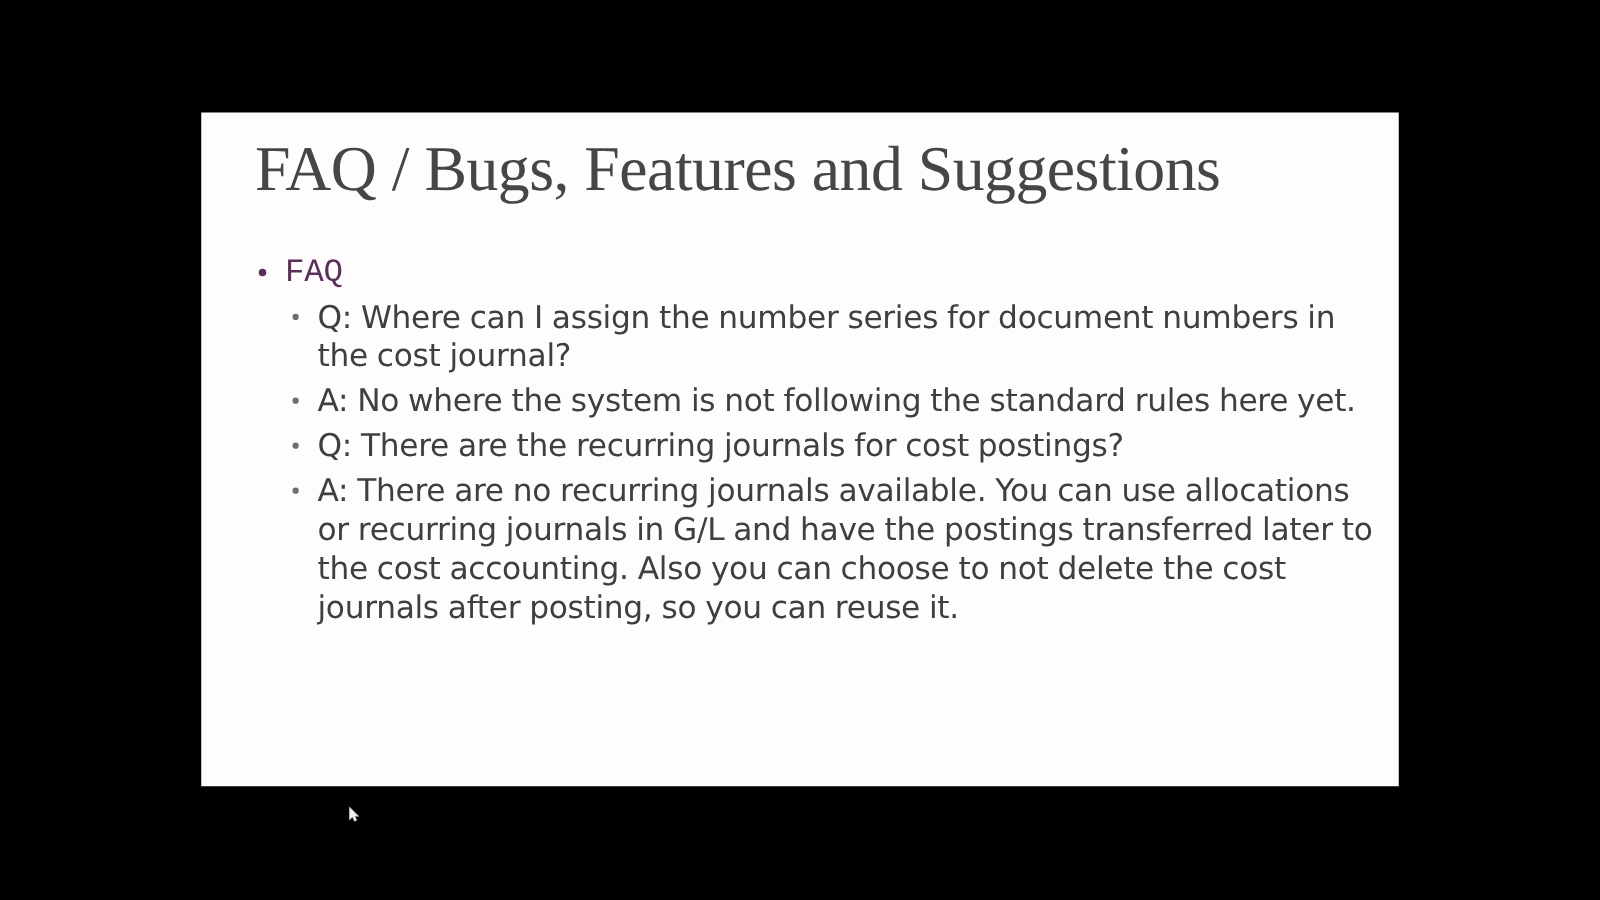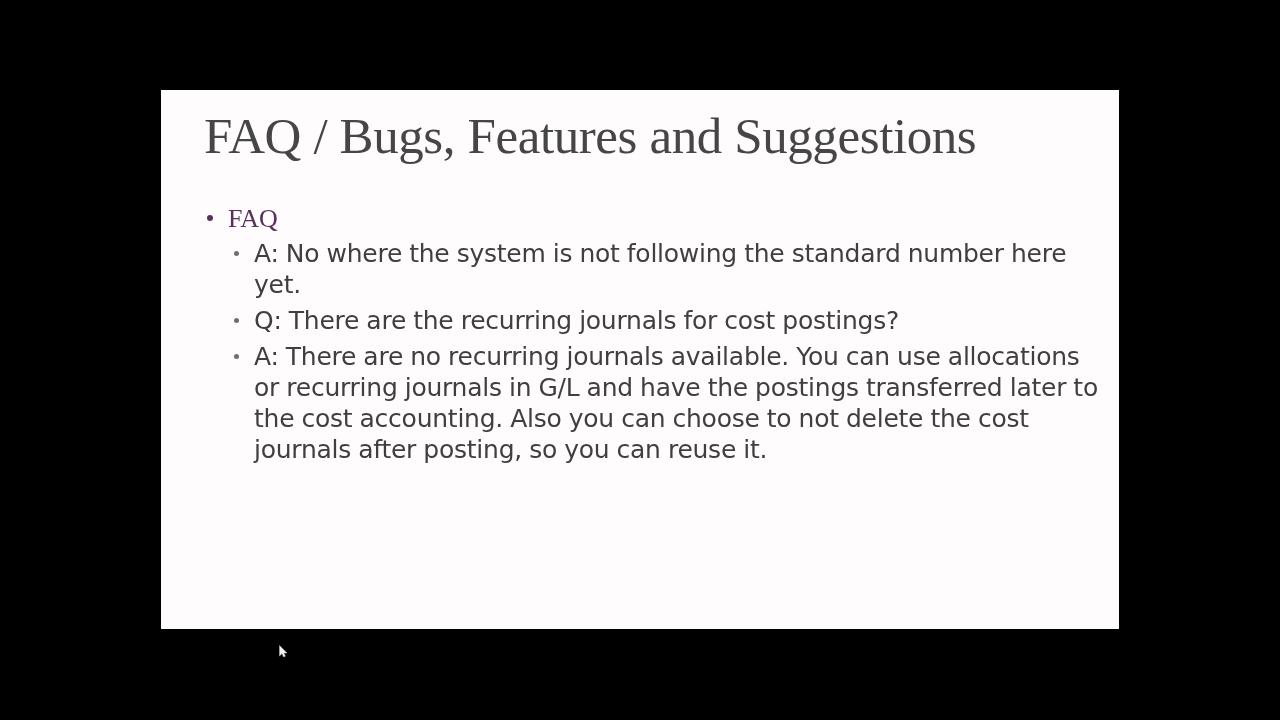--- a/index.html
+++ b/index.html
@@ -71,21 +71,21 @@
     position: absolute;
     left: 6px;
     top: 12px;
     width: 6px;
     height: 6px;
     border-radius: 50%;
     background: #58305a;
   }
 
   .l1-label {
-    font-family: Liberation Serif, serif;
+    font-family: Liberation Mono, monospace;
     font-size: 26px;
     font-weight: 400;
     color: #58305a;
     line-height: 1.23;
     letter-spacing: -0.2px;
   }
 
   ul.level2 {
     list-style: none;
     margin: 3px 0 0 0;
@@ -142,21 +142,25 @@
     <div id="body-content">
       <ul class="level1">
 
         <li class="l1-item">
           <span class="l1-bullet"></span>
           <span class="l1-label">FAQ</span>
 
           <ul class="level2">
             <li class="l2-item">
               <span class="l2-bullet"></span>
-              <span class="l2-text">A: No where the system is not following the standard number here yet.</span>
+              <span class="l2-text">Q: Where can I assign the number series for document numbers in the cost journal?</span>
+            </li>
+            <li class="l2-item">
+              <span class="l2-bullet"></span>
+              <span class="l2-text">A: No where the system is not following the standard rules here yet.</span>
             </li>
             <li class="l2-item">
               <span class="l2-bullet"></span>
               <span class="l2-text">Q: There are the recurring journals for cost postings?</span>
             </li>
             <li class="l2-item">
               <span class="l2-bullet"></span>
               <span class="l2-text">A: There are no recurring journals available. You can use allocations or recurring journals in G/L and have the postings transferred later to the cost accounting. Also you can choose to not delete the cost journals after posting, so you can reuse it.</span>
             </li>
           </ul>

